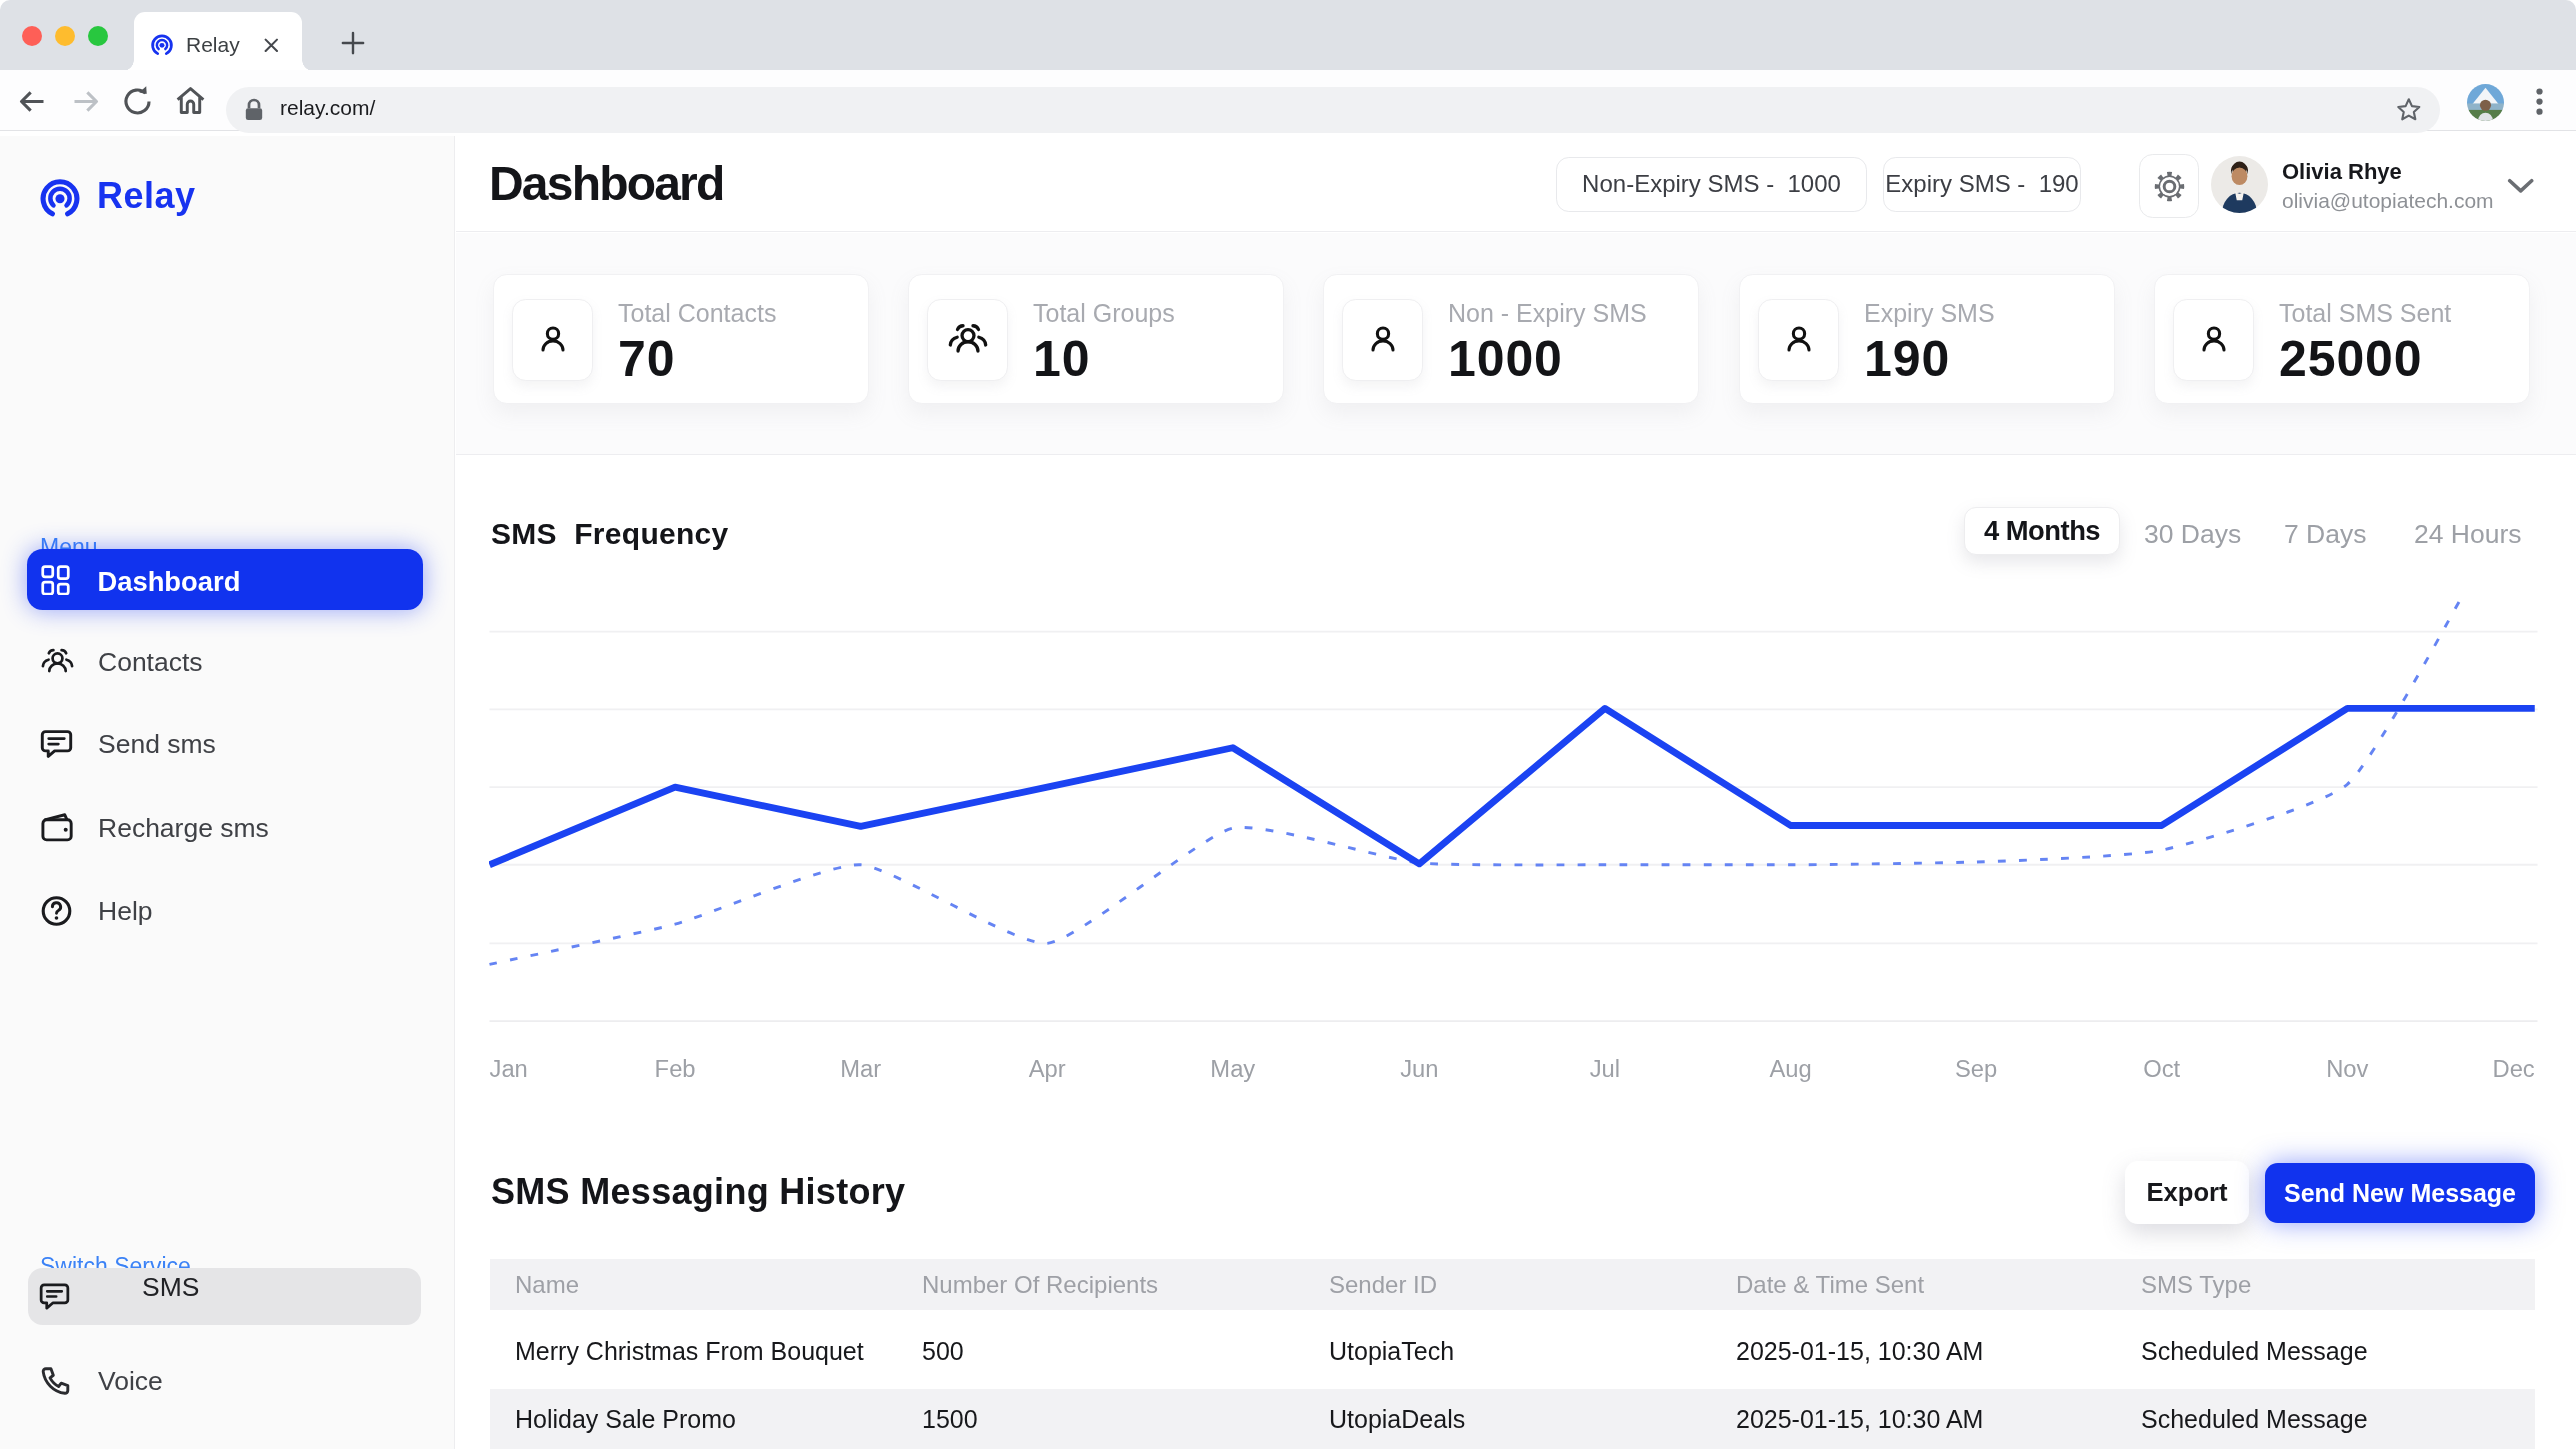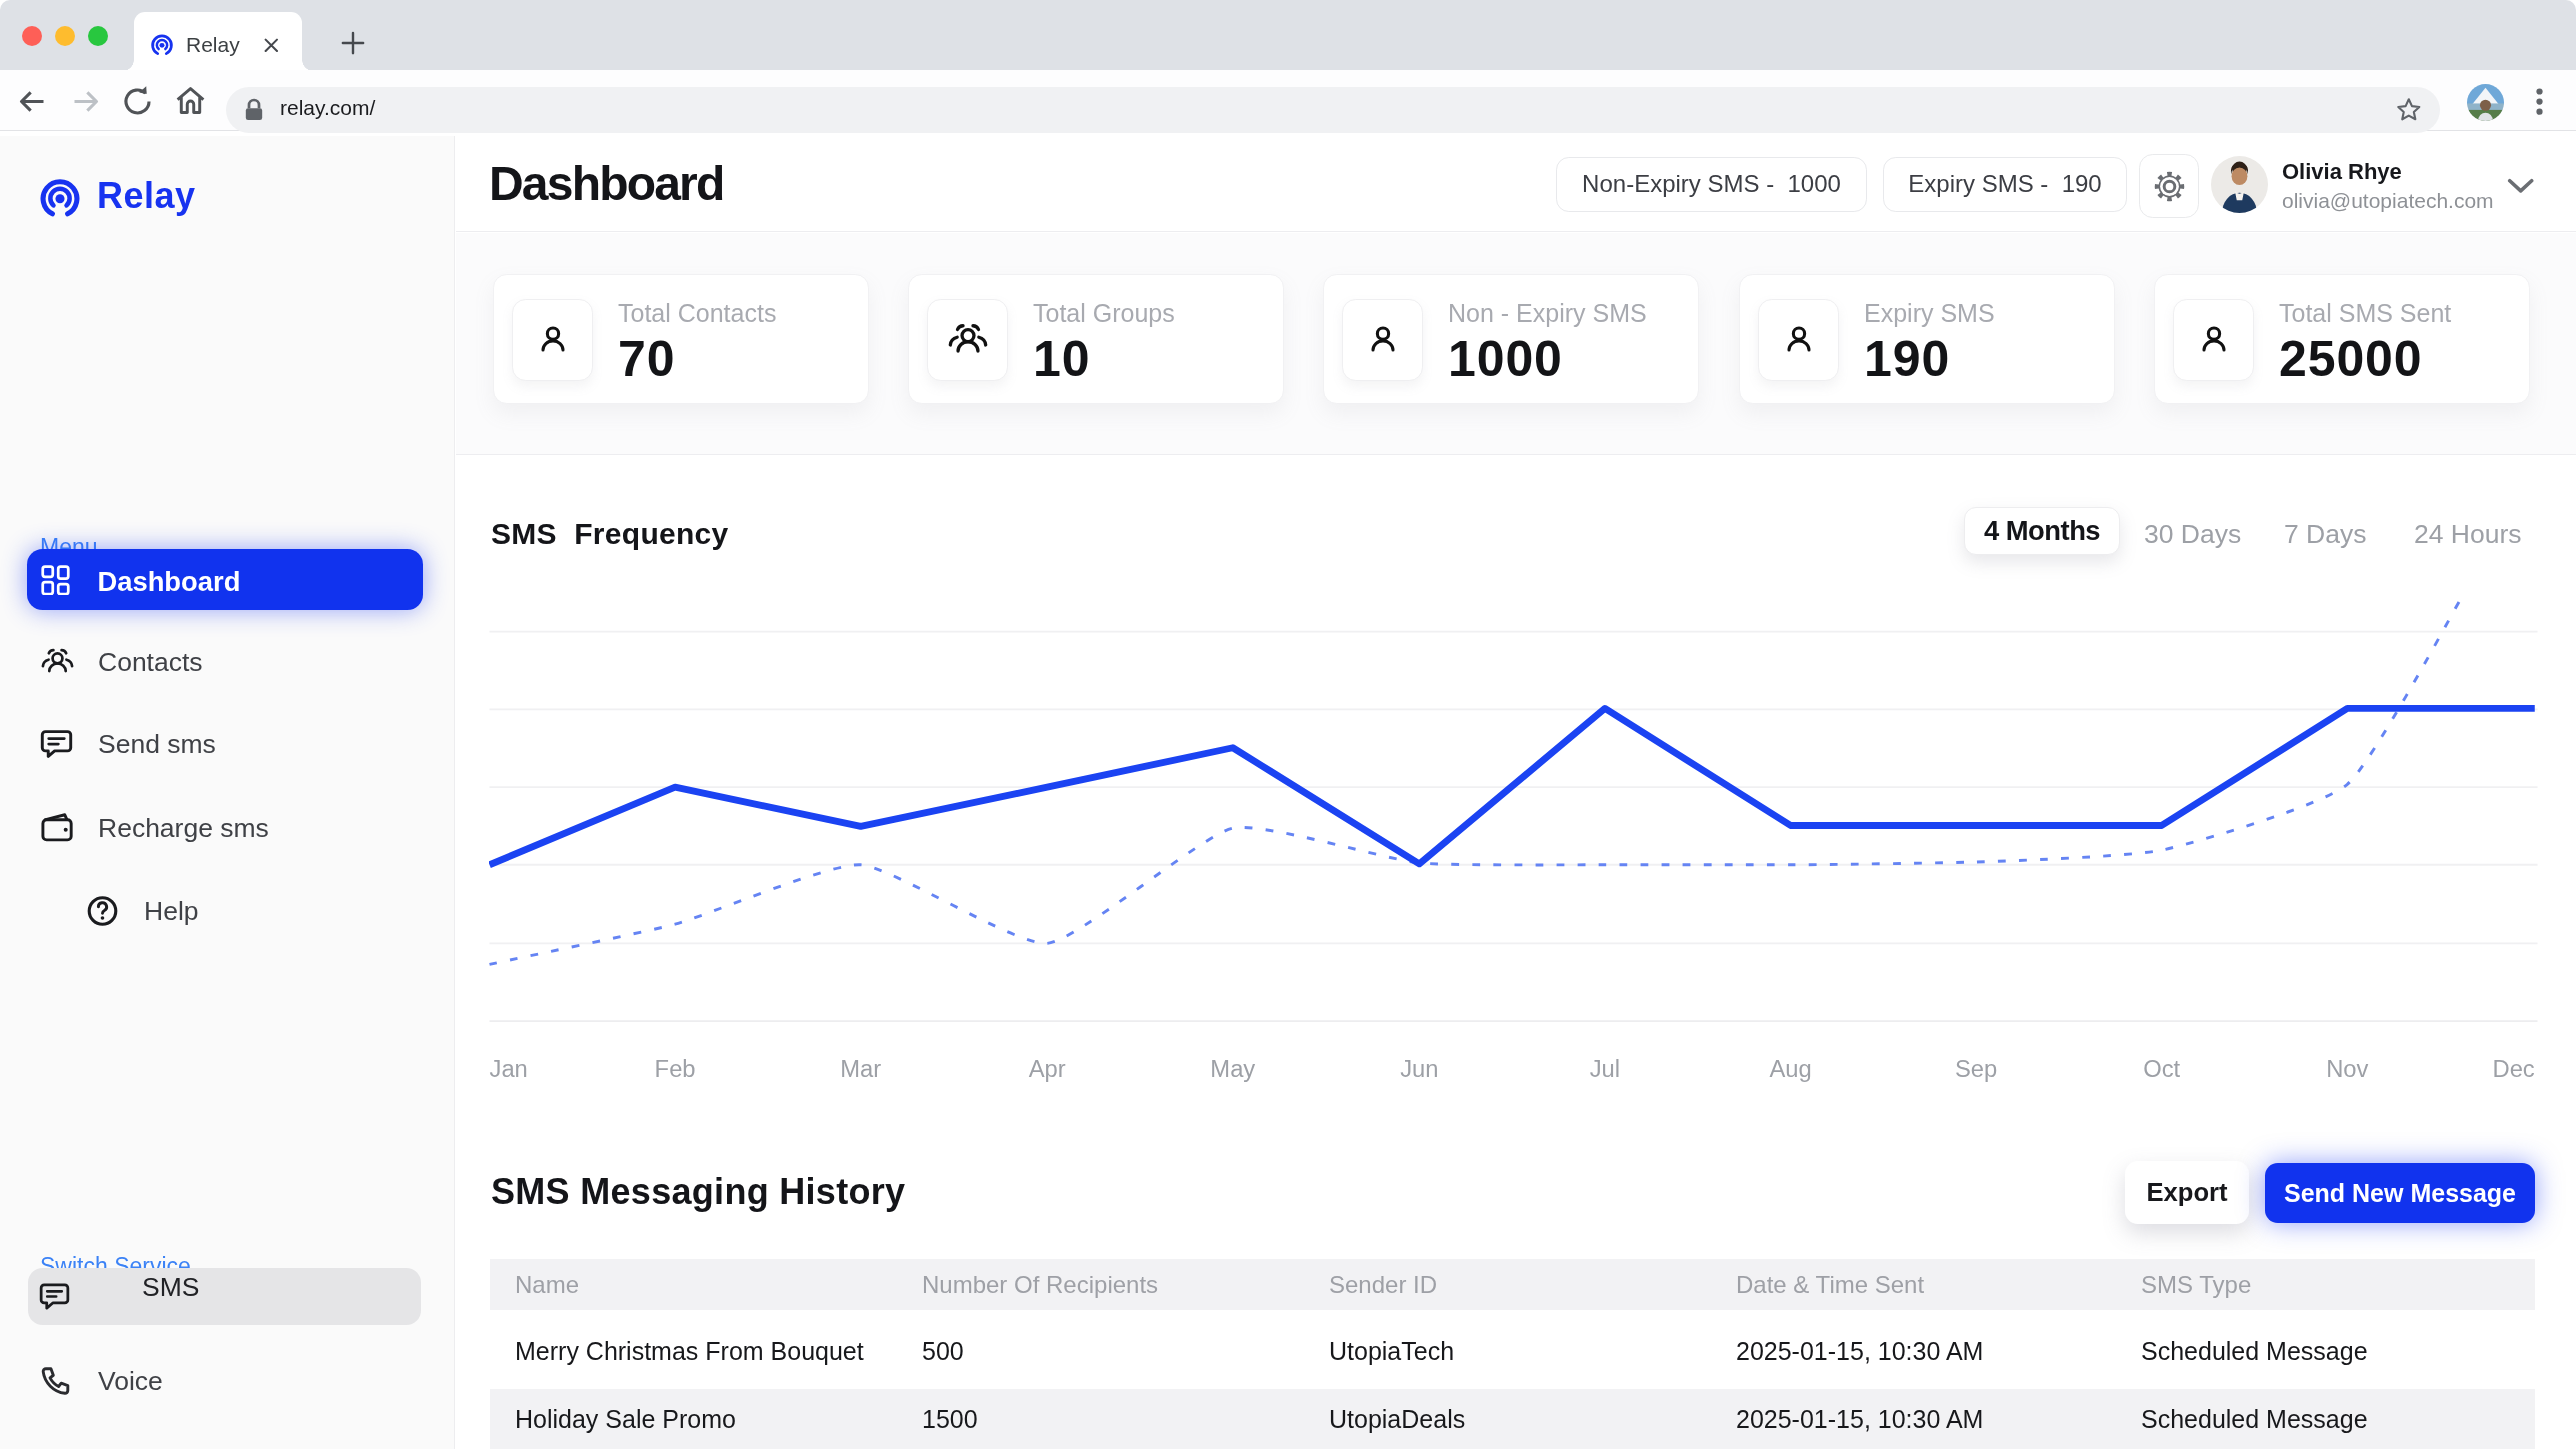--- a/index.html
+++ b/index.html
@@ -178,21 +178,21 @@
       </svg>
       <span>Recharge sms</span>
     </div>
     <div class="sideitem" style="top:578px;">
       <svg width="33" height="33" viewBox="0 0 36 36">
         <path d="M6,4.5 H30 a3.5 3.5 0 0 1 3.5,3.5 V22 a3.5 3.5 0 0 1 -3.5,3.5 H16 L9,31.5 V25.5 H6 A3.5 3.5 0 0 1 2.5,22 V8 A3.5 3.5 0 0 1 6,4.5 Z" fill="none" stroke="#1a1b1e" stroke-width="3.2" stroke-linejoin="round"></path>
         <path d="M9.5,12 H26.5 M9.5,18 H20" stroke="#1a1b1e" stroke-width="3" stroke-linecap="round"></path>
       </svg>
       <span>Send sms</span>
     </div>
-    <div class="sideitem" style="top:745px;margin-left:46px;">
+    <div class="sideitem" style="top:745px;">
       <svg width="33" height="33" viewBox="0 0 36 36">
         <circle cx="18" cy="18" r="14.5" fill="none" stroke="#1a1b1e" stroke-width="3.4"></circle>
         <path d="M13.5,13.5 a4.5 4.5 0 1 1 6.6,4 c-1.4,0.8 -2.1,1.6 -2.1,3" fill="none" stroke="#1a1b1e" stroke-width="3.2" stroke-linecap="round"></path>
         <circle cx="18" cy="25.6" r="2" fill="#1a1b1e"></circle>
       </svg>
       <span>Help</span>
     </div>
 
     <div class="sidelabel" style="top:1077px;">Switch Service</div>
     <div id="smspill">
@@ -207,21 +207,21 @@
         <path d="M6.5,3.5 h5.5 l2.6,7.2 -3.6,2.9 a22 22 0 0 0 9.4,9.4 l2.9,-3.6 7.2,2.6 v5.5 a3 3 0 0 1 -3.2,3 A27.5 27.5 0 0 1 3.5,6.7 a3 3 0 0 1 3,-3.2 Z" fill="none" stroke="#2a2b2f" stroke-width="3.2" stroke-linejoin="round"></path>
       </svg>
       <span>Voice</span>
     </div>
   </div>
 
   <div id="main">
     <div id="h-dash">Dashboard</div>
     <div id="headline"></div>
     <div class="hbtn" style="left:1100px;width:311px;">Non-Expiry SMS -&nbsp; 1000</div>
-    <div class="hbtn" style="left:1427px;width:244px;">Expiry SMS -&nbsp; 190</div>
+    <div class="hbtn" style="left:1427px;width:198px;">Expiry SMS -&nbsp; 190</div>
     <div id="gearbtn">
       <svg width="35" height="35" viewBox="-19 -19 38 38" style="position:absolute;left:12px;top:13.7px;">
         <path fill="#6a6d72" d="M15.75,-2.81 A16,16 0 0 1 15.75,2.81 L11.81,2.11 A12,12 0 0 1 9.84,6.86 L13.13,9.15 A16,16 0 0 1 9.15,13.13 L6.86,9.84 A12,12 0 0 1 2.11,11.81 L2.81,15.75 A16,16 0 0 1 -2.81,15.75 L-2.11,11.81 A12,12 0 0 1 -6.86,9.84 L-9.15,13.13 A16,16 0 0 1 -13.13,9.15 L-9.84,6.86 A12,12 0 0 1 -11.81,2.11 L-15.75,2.81 A16,16 0 0 1 -15.75,-2.81 L-11.81,-2.11 A12,12 0 0 1 -9.84,-6.86 L-13.13,-9.15 A16,16 0 0 1 -9.15,-13.13 L-6.86,-9.84 A12,12 0 0 1 -2.11,-11.81 L-2.81,-15.75 A16,16 0 0 1 2.81,-15.75 L2.11,-11.81 A12,12 0 0 1 6.86,-9.84 L9.15,-13.13 A16,16 0 0 1 13.13,-9.15 L9.84,-6.86 A12,12 0 0 1 11.81,-2.11 L15.75,-2.81Z M6,0 A6,6 0 1 0 -6,0 A6,6 0 1 0 6,0 Z" fill-rule="evenodd"></path>
         <circle cx="0" cy="0" r="10.2" fill="#fff"></circle>
         <circle cx="0" cy="0" r="5.8" fill="none" stroke="#6a6d72" stroke-width="3.2"></circle>
       </svg>
     </div>
     <div id="oliviaava">
       <svg width="57" height="57" viewBox="0 0 62 62">
         <rect width="62" height="62" fill="#eceae7"></rect>

